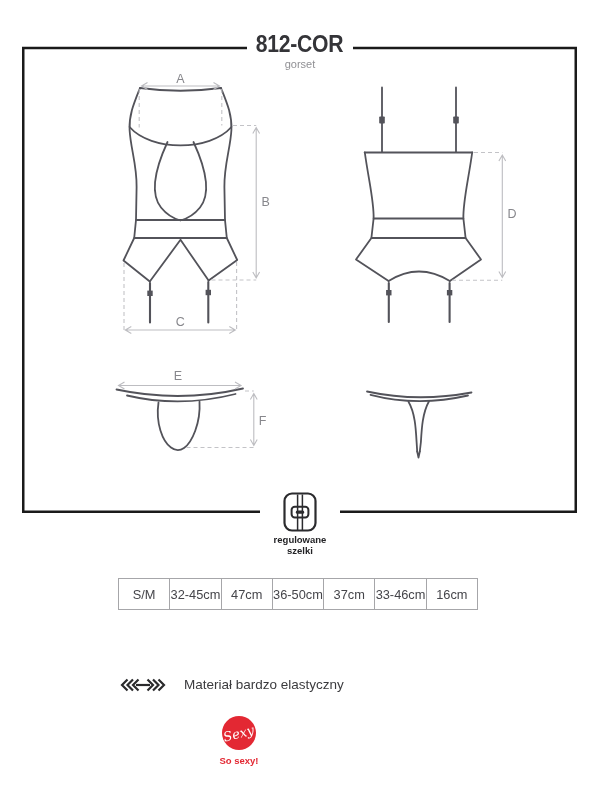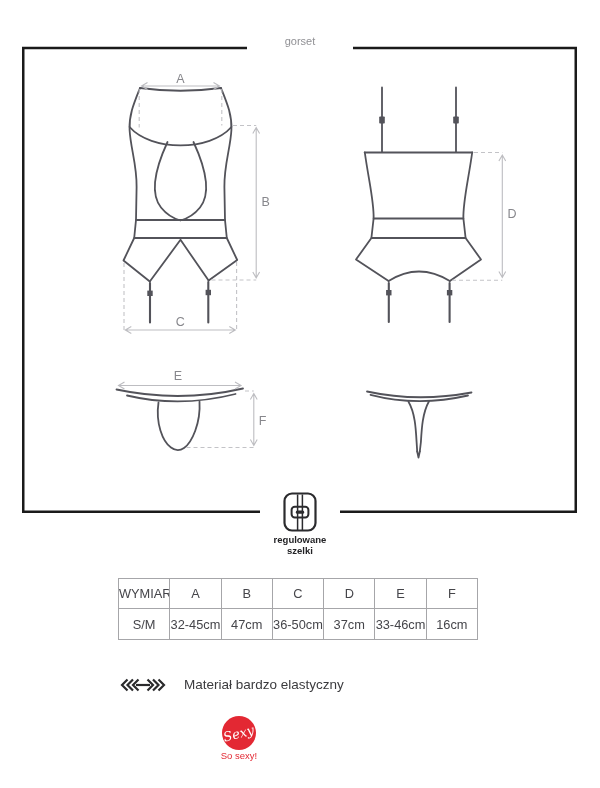--- a/index.html
+++ b/index.html
@@ -52,21 +52,21 @@
   .badge-quality{left:318px;width:80px;}
   .badge-circle{
     width:34px;height:34px;border-radius:50%;margin:0 auto;
     display:flex;align-items:center;justify-content:center;
   }
   .sexy-circle{background:#e32833;}
   .sexy-script{
     color:#fff;font-family:"DejaVu Serif",serif;font-style:italic;font-size:13px;
     transform:rotate(-14deg);display:inline-block;
   }
-  .badge-label{font-size:9.5px;font-weight:400;}
+  .badge-label{margin-top:5px;font-size:9.5px;font-weight:700;}
   .lbl-red{color:#e32833;}
   .lbl-pink{color:#d84f66;}
   .lbl-blue{color:#3c56a6;}
 </style>
 </head>
 <body>
 
 <div class="page">
 
   <svg class="diagram-svg" viewBox="0 0 600 788">
@@ -146,39 +146,31 @@
 
     <g>
       <rect class="icon-stroke" x="284.5" y="493.5" width="31" height="37" rx="7.5" fill="#ffffff" stroke-width="2.2"></rect>
       <path class="icon-stroke" stroke-width="1.5" d="M297.6,494.5 V530 M302.4,494.5 V530"></path>
       <rect class="icon-stroke" x="291.6" y="506.8" width="16.8" height="10.6" rx="3.2" fill="#ffffff" stroke-width="2"></rect>
       <rect x="295.8" y="510.4" width="8.4" height="3.4" rx="1.6" fill="#2b2b2e"></rect>
     </g>
   </svg>
 
   <header class="title-block">
+    <h1><span>812-COR</span></h1>
     <div class="subtitle">gorset</div>
   </header>
 
   <div class="strap-note">
     <div>regulowane</div>
     <div>szelki</div>
   </div>
 
   <table class="size-table">
     <tbody>
-        <tr class="hdr">
-      <th>WYMIAR</th>
-      <th>A</th>
-      <th>B</th>
-      <th>C</th>
-      <th>D</th>
-      <th>E</th>
-      <th>F</th>
-    </tr>
     <tr>
       <td>S/M</td>
       <td>32-45cm</td>
       <td>47cm</td>
       <td>36-50cm</td>
       <td>37cm</td>
       <td>33-46cm</td>
       <td>16cm</td>
     </tr>
   </tbody>

